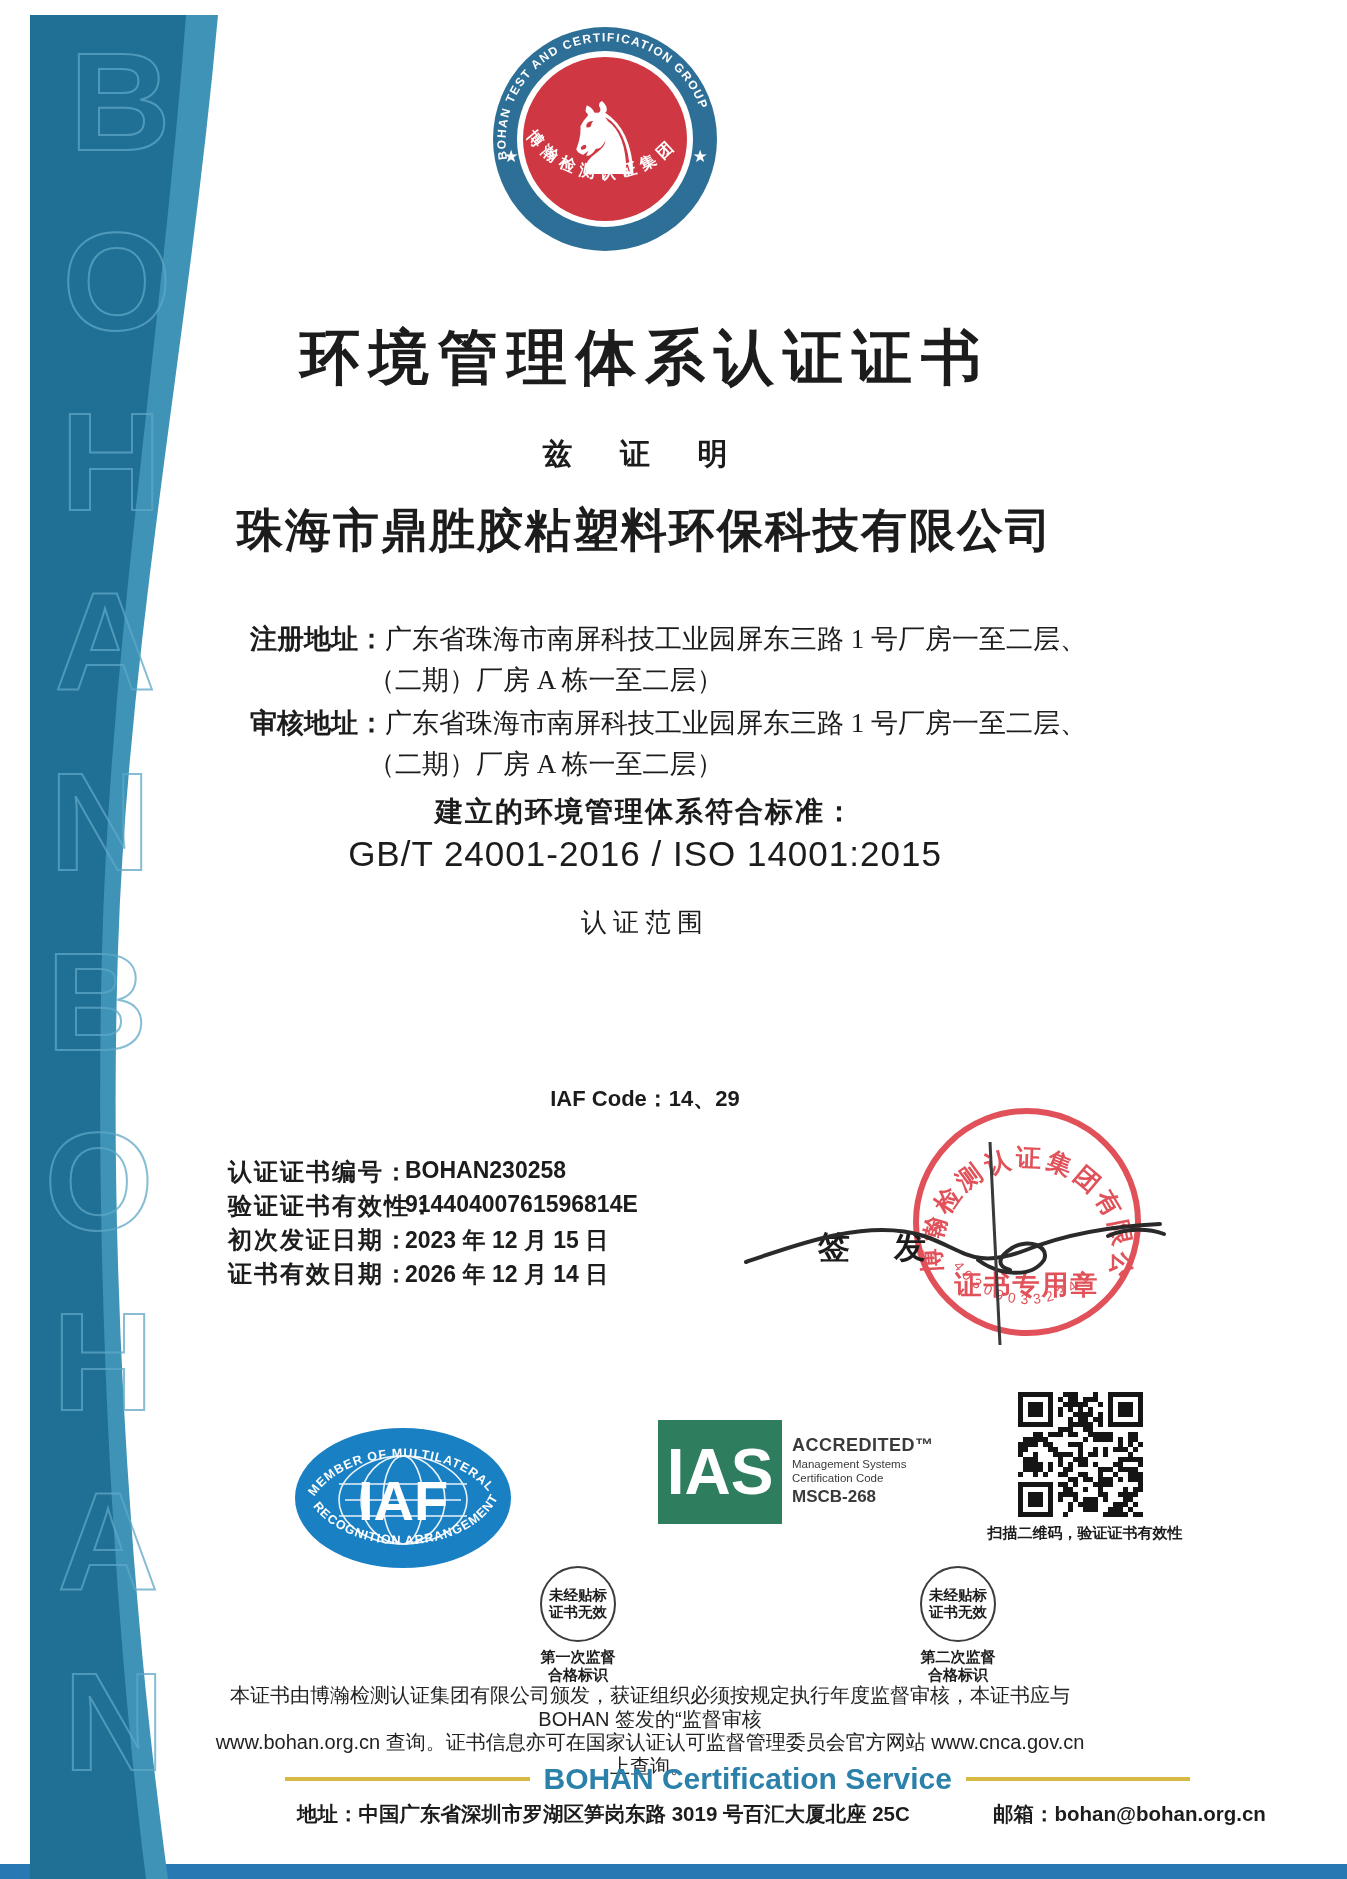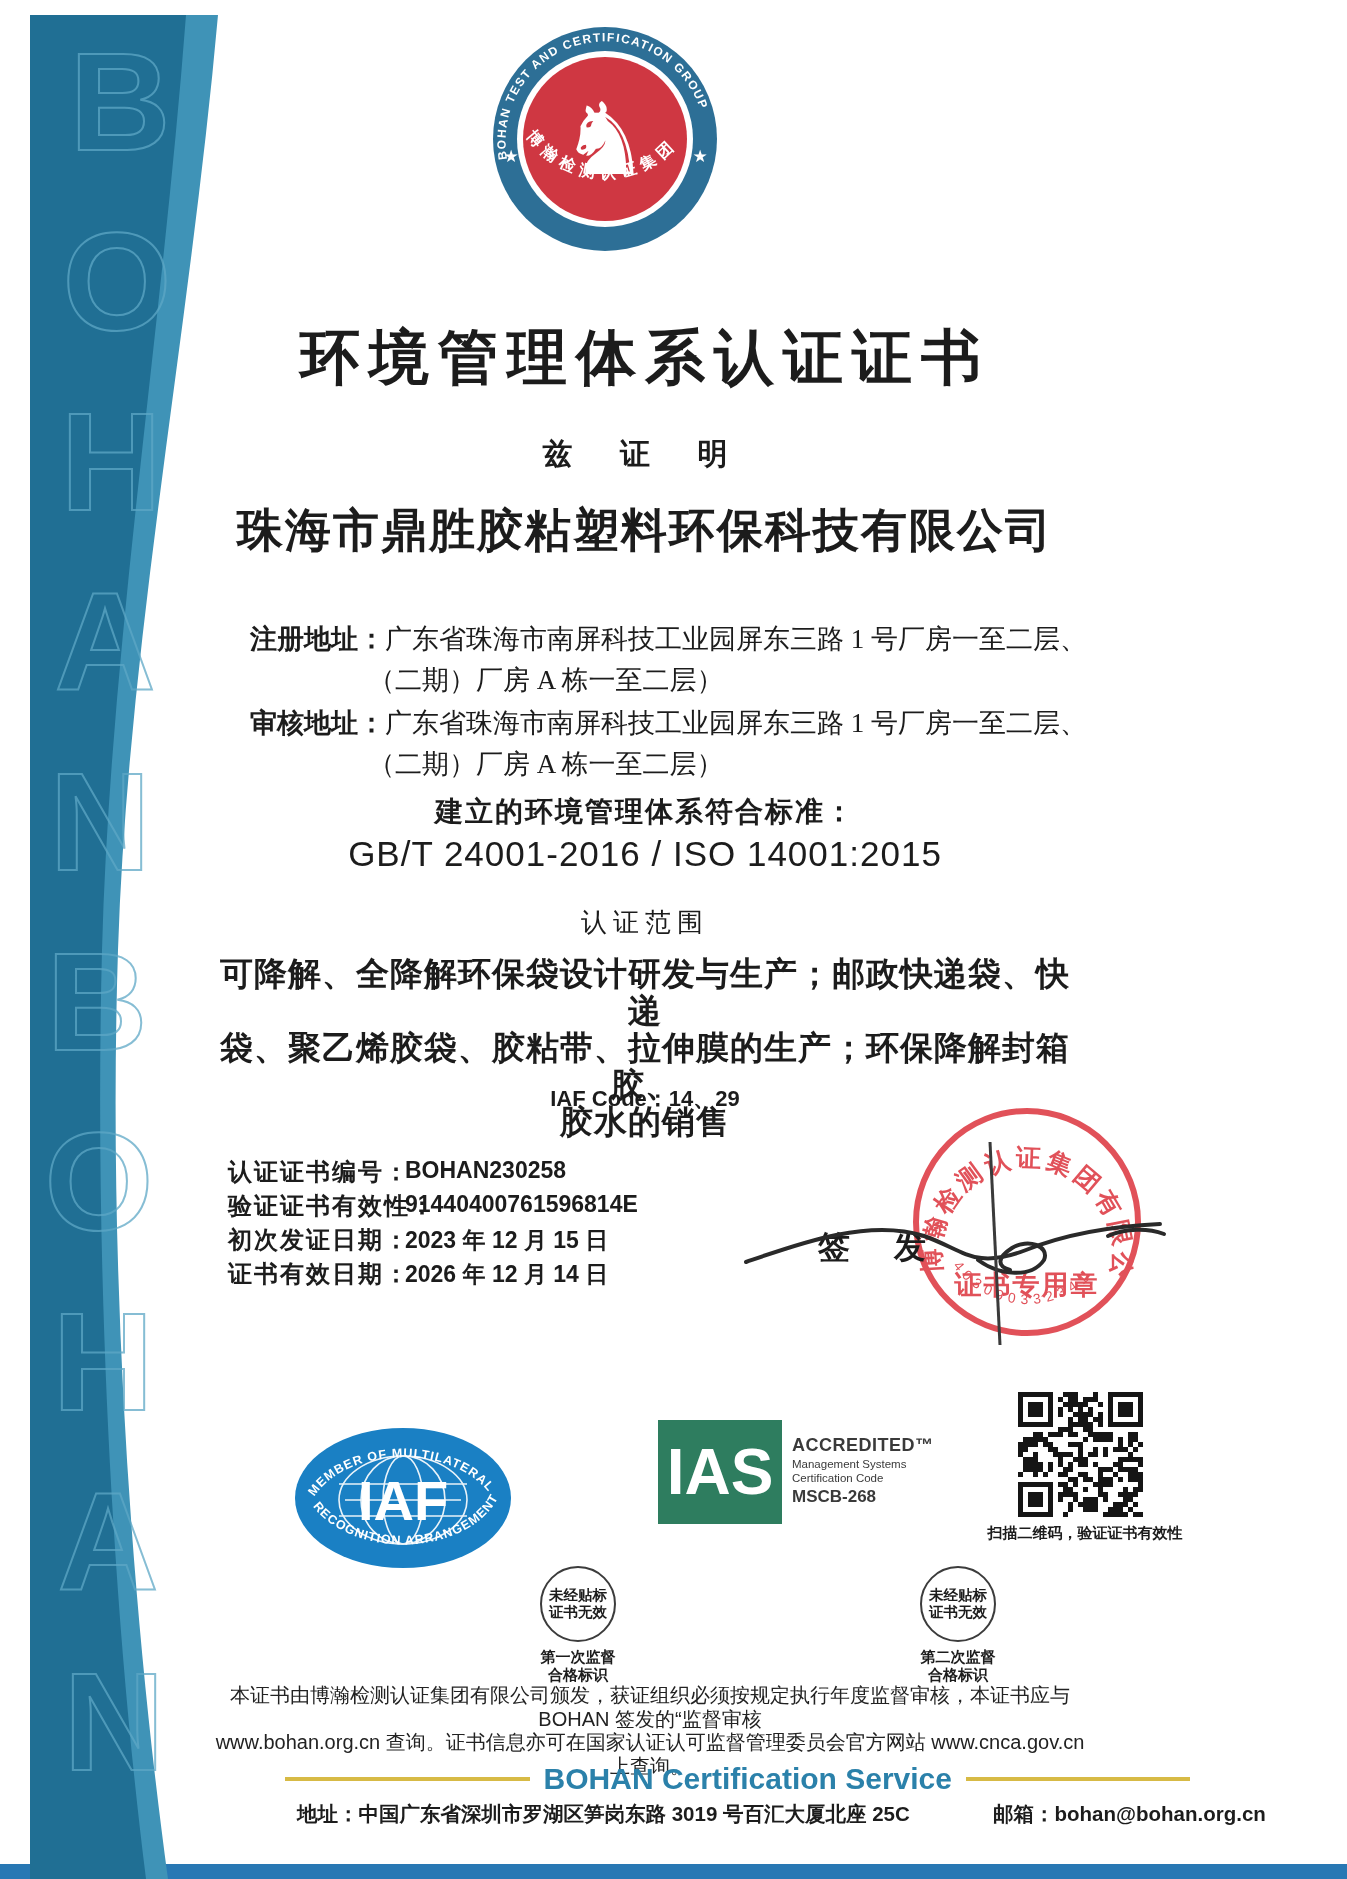--- a/index.html
+++ b/index.html
@@ -100,25 +100,20 @@
   <div class="abs addr-row" style="left:368px;top:663px;z-index:2">（二期）厂房 A 栋一至二层）</div>
   <div class="abs addr-row" style="left:250px;top:706px;z-index:2">
     <span class="addr-label">审核地址：</span><span>广东省珠海市南屏科技工业园屏东三路 1 号厂房一至二层、</span>
   </div>
   <div class="abs addr-row" style="left:368px;top:747px;z-index:2">（二期）厂房 A 栋一至二层）</div>
 
   <div class="abs center-col" id="standard-intro" style="z-index:2">建立的环境管理体系符合标准：</div>
   <div class="abs center-col sans" id="standard-code" style="z-index:2">GB/T 24001-2016 / ISO 14001:2015</div>
   <div class="abs center-col" id="scope-heading" style="z-index:2">认证范围</div>
 
-  <div class="abs center-col" id="scope" style="z-index:2">
-    <div>可降解、全降解环保袋设计研发与生产；邮政快递袋、快递</div>
-    <div>袋、聚乙烯胶袋、胶粘带、拉伸膜的生产；环保降解封箱胶、</div>
-    <div>胶水的销售</div>
-  </div>
   <div class="abs center-col sans" id="iaf-code-line" style="z-index:2">IAF Code：14、29</div>
 
   <div class="abs detail-label" style="left:228px;top:1156px;z-index:2">认证证书编号：</div>
   <div class="abs detail-value sans" style="left:405px;top:1157px;z-index:2">BOHAN230258</div>
   <div class="abs detail-label" style="left:228px;top:1190px;z-index:2">验证证书有效性：</div>
   <div class="abs detail-value sans" style="left:405px;top:1191px;z-index:2">91440400761596814E</div>
   <div class="abs detail-label" style="left:228px;top:1224px;z-index:2">初次发证日期：</div>
   <div class="abs detail-value sans" style="left:405px;top:1225px;z-index:2">2023 年 12 月 15 日</div>
   <div class="abs detail-label" style="left:228px;top:1258px;z-index:2">证书有效日期：</div>
   <div class="abs detail-value sans" style="left:405px;top:1259px;z-index:2">2026 年 12 月 14 日</div>

